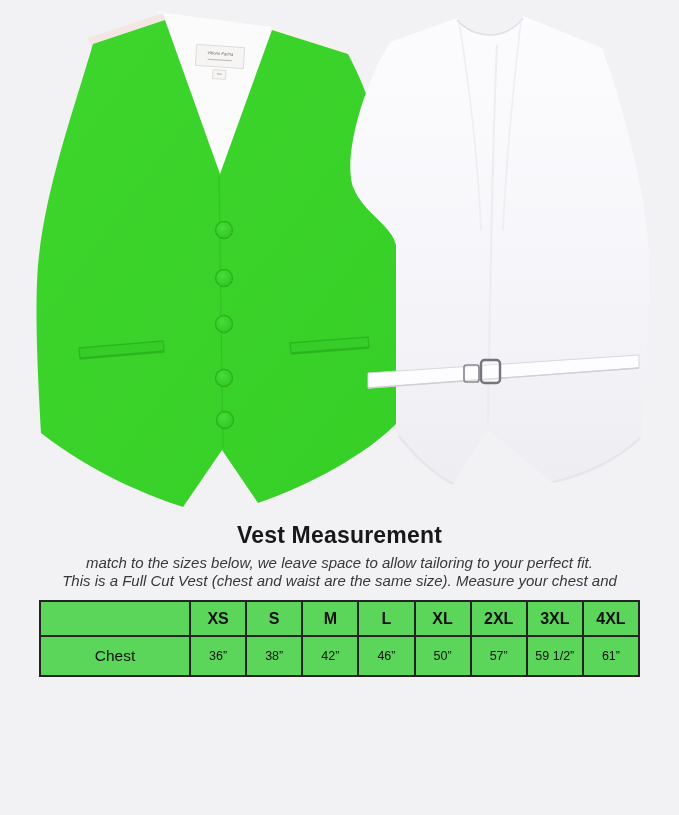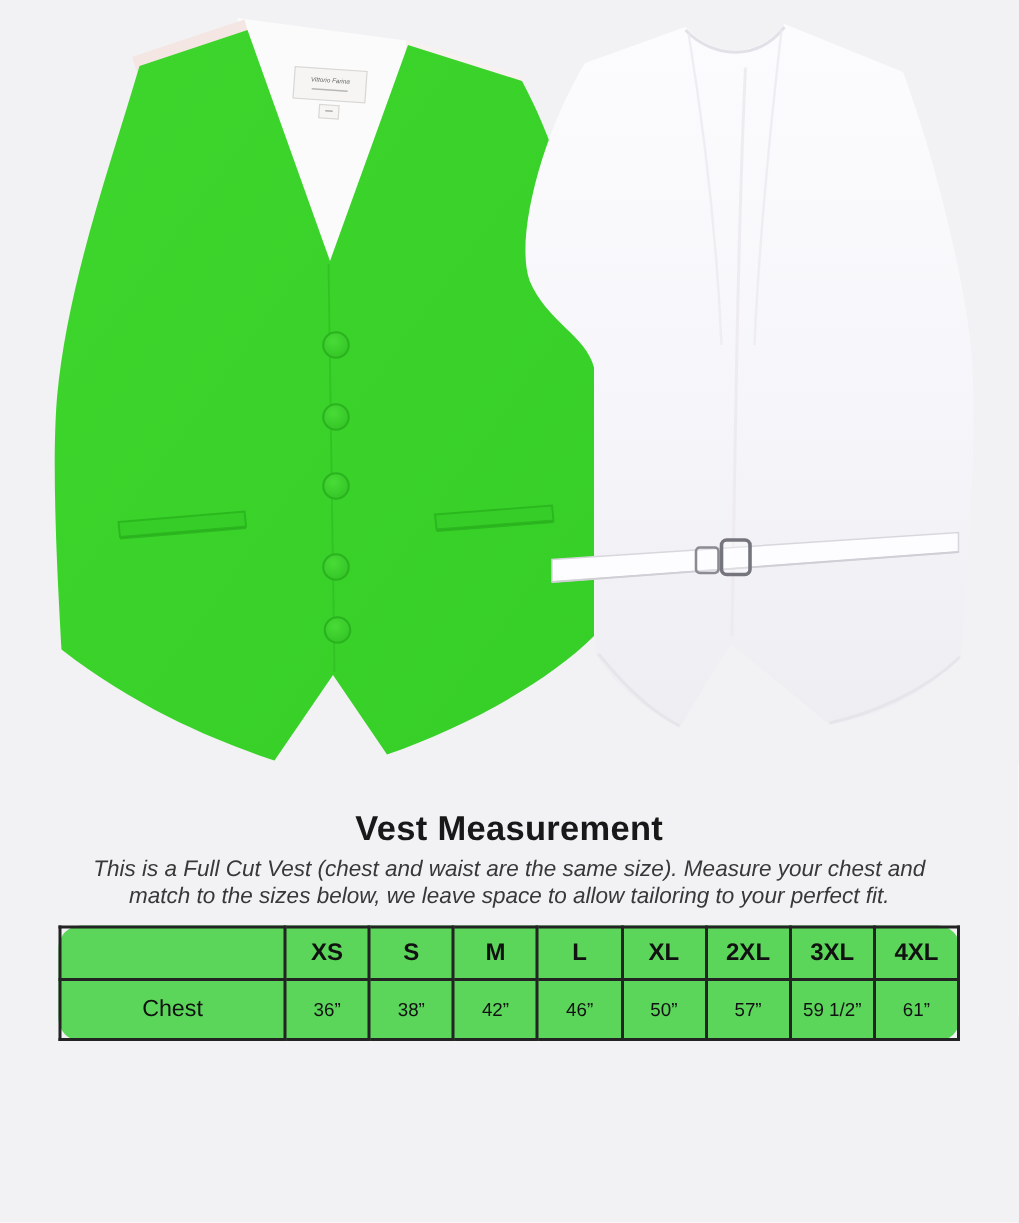--- a/index.html
+++ b/index.html
@@ -5,41 +5,40 @@
   html,body{margin:0;padding:0;}
   body{font-family:"Liberation Sans", sans-serif;}
   .canvas{
     position:relative;
     width:679px;height:815px;
     background:#f2f1f4;
     overflow:hidden;
   }
   .product-image{display:block;width:679px;height:520px;}
   .measure-title{
-    margin:19px 0 5px;
+    margin:2px 0 5px;
     text-align:center;
     font-size:23px;
     font-weight:bold;
     letter-spacing:.2px;
     color:#181818;
   }
   .measure-desc{
     text-align:center;
     font-style:italic;
     font-size:15px;
     line-height:18px;
     color:#383838;
   }
   table.size-chart{
     border-collapse:collapse;
     table-layout:fixed;
     width:601px;
     margin:10px auto 0;
     background:#5bd65b;
-    border-radius:15px;
   }
   table.size-chart th,
   table.size-chart td{
     border:2px solid #232323;
     text-align:center;
     vertical-align:middle;
     color:#111111;
     padding:0;
     overflow:hidden;
     white-space:nowrap;
@@ -145,22 +144,22 @@
         <rect x="464" y="365" width="15" height="17" rx="2.5" fill="rgba(255,255,255,0.3)" stroke="#8b8b94" stroke-width="1.7"></rect>
         <rect x="481" y="360" width="19" height="23" rx="3.5" fill="rgba(255,255,255,0.3)" stroke="#75757e" stroke-width="2.4"></rect>
       </g>
 
       <path d="M399,436 C425,468 442,478 453,484 M553,482 C580,476 615,462 640,438" stroke="#e4e3e9" stroke-width="2" fill="none" opacity="0.9"></path>
     </g>
   </svg>
 
   <div class="measure-title">Vest Measurement</div>
   <div class="measure-desc">
+    <div>match to the sizes below, we leave space to allow tailoring to your perfect fit.</div>
     <div>This is a Full Cut Vest (chest and waist are the same size). Measure your chest and</div>
-    <div>match to the sizes below, we leave space to allow tailoring to your perfect fit.</div>
   </div>
 
   <table class="size-chart">
     <colgroup>
         <col class="label-col">
         <col>
         <col>
         <col>
         <col>
         <col>

